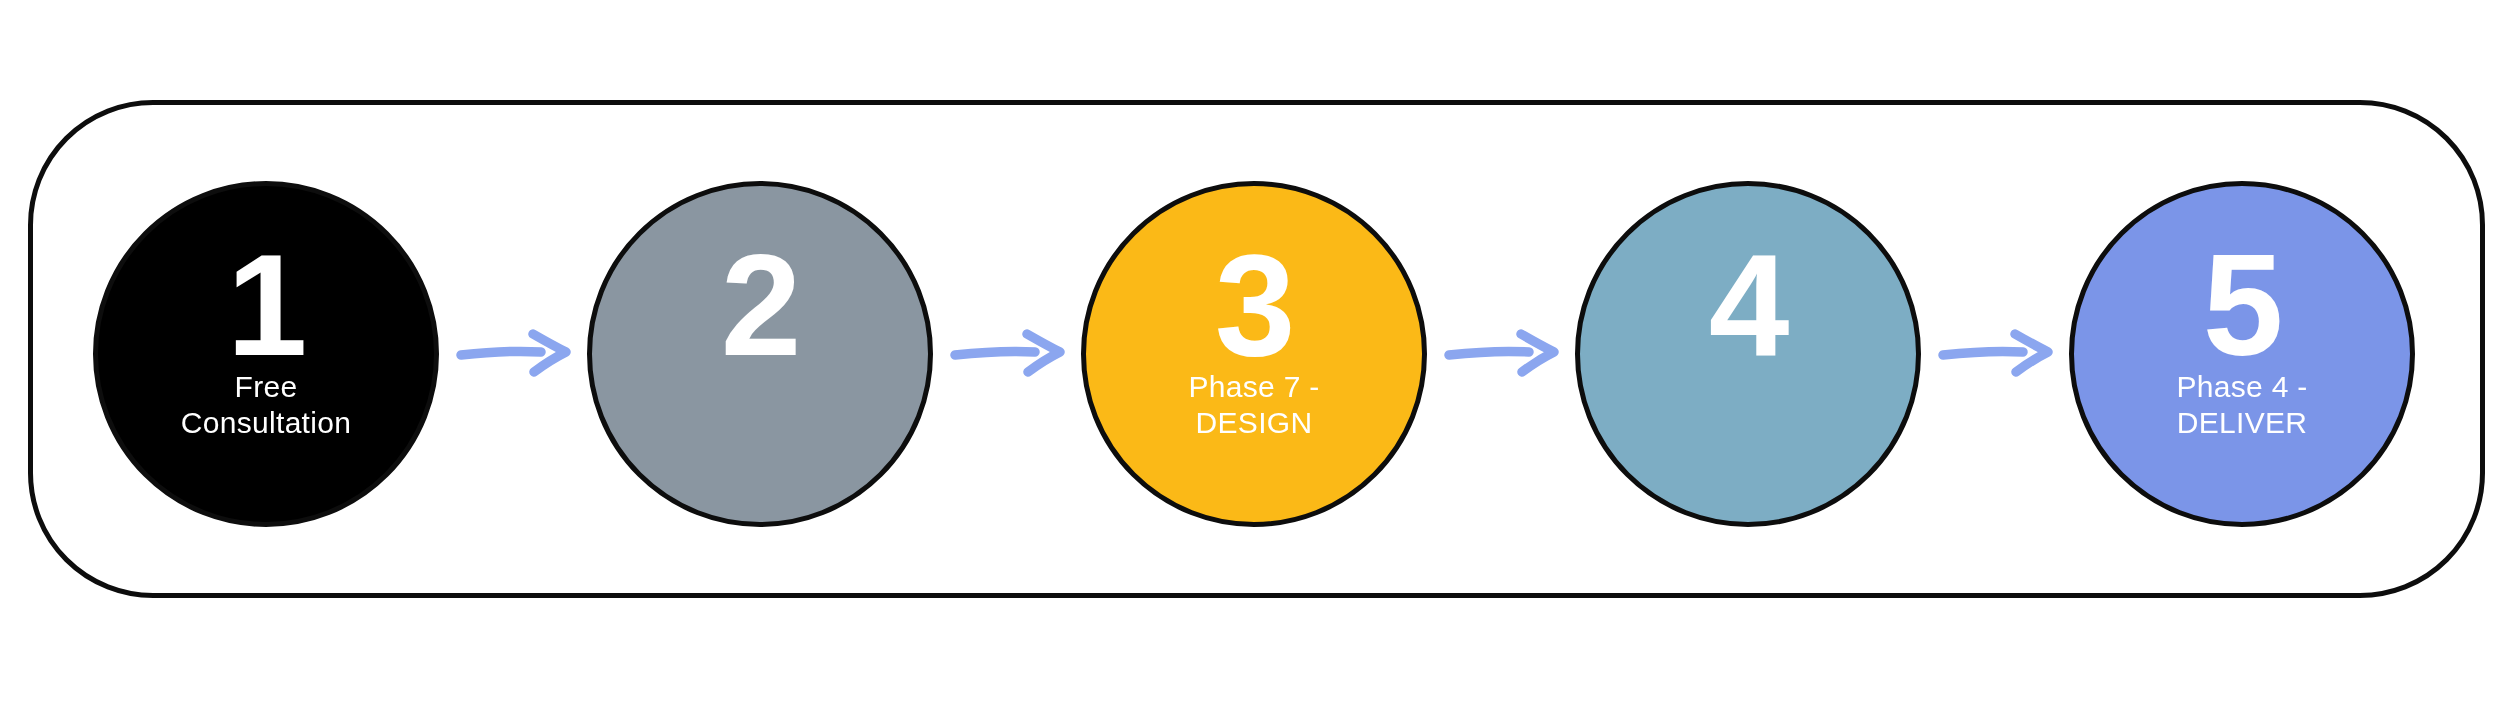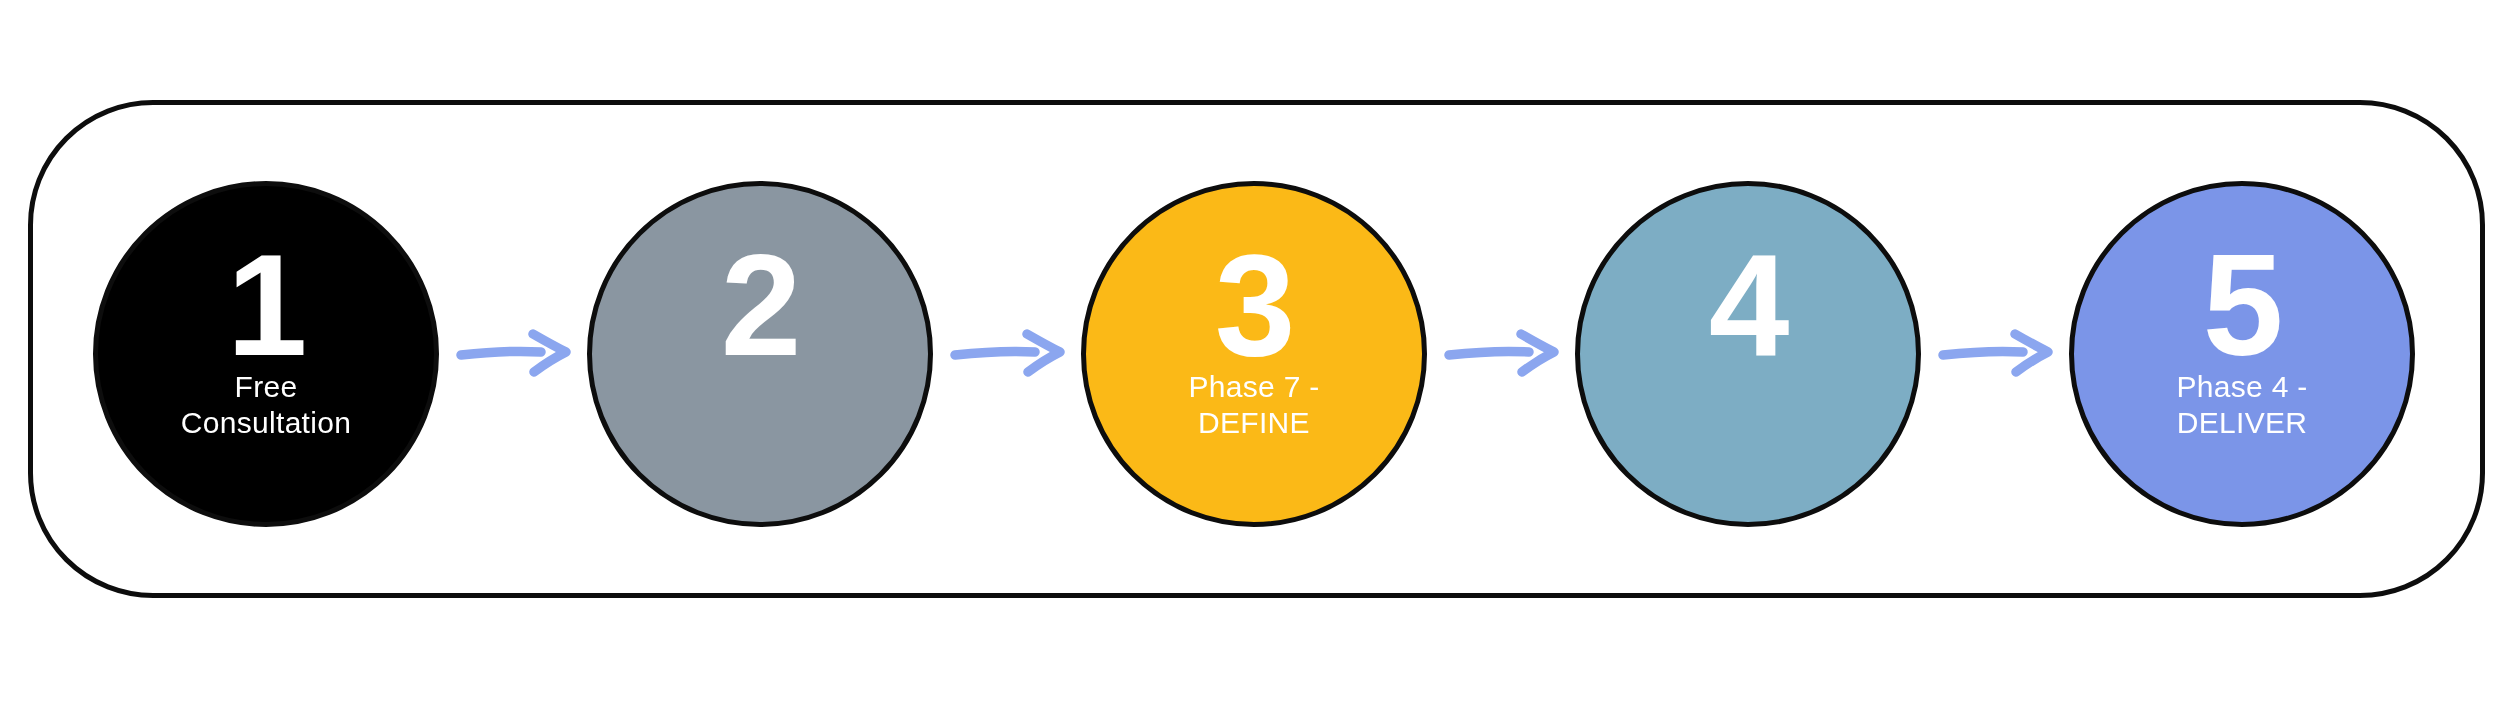--- a/index.html
+++ b/index.html
@@ -101,21 +101,21 @@
     <svg viewBox="0 0 120 52" xmlns="http://www.w3.org/2000/svg" aria-hidden="true">
       <path d="M6 29 Q 52 24 86 26" stroke="currentColor" stroke-width="9.5" fill="none" stroke-linecap="round"></path>
       <path d="M78 8 Q 99 20 111 26 Q 95 34 79 46" stroke="currentColor" stroke-width="9.5" fill="none" stroke-linecap="round" stroke-linejoin="round"></path>
     </svg>
   </div>
 
   <div class="step step-3" style="background: rgb(251, 185, 23); color: rgb(255, 255, 255);">
     <div class="num">3</div>
     <div class="label">
       <span class="lbl-line">Phase 7 -</span>
-      <span class="lbl-line">DEFINE</span>
+      <span class="lbl-line">DESIGN</span>
     </div>
   </div>
 
   <div class="arrow arrow-3" style="color: rgb(139, 166, 239);">
     <svg viewBox="0 0 120 52" xmlns="http://www.w3.org/2000/svg" aria-hidden="true">
       <path d="M6 29 Q 52 24 86 26" stroke="currentColor" stroke-width="9.5" fill="none" stroke-linecap="round"></path>
       <path d="M78 8 Q 99 20 111 26 Q 95 34 79 46" stroke="currentColor" stroke-width="9.5" fill="none" stroke-linecap="round" stroke-linejoin="round"></path>
     </svg>
   </div>
 

